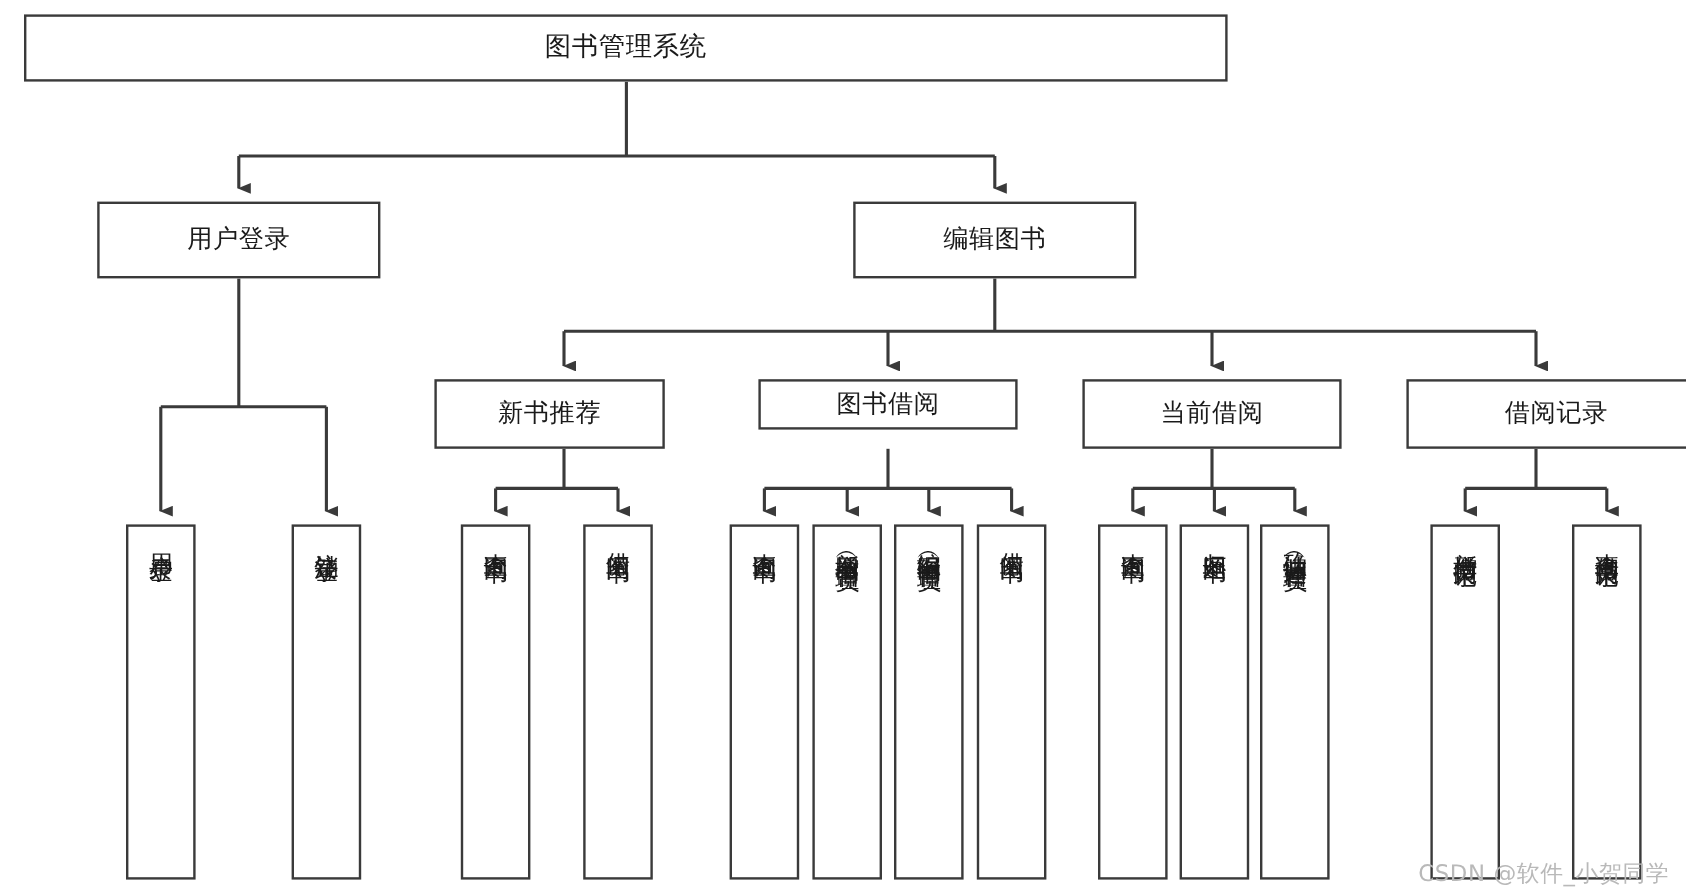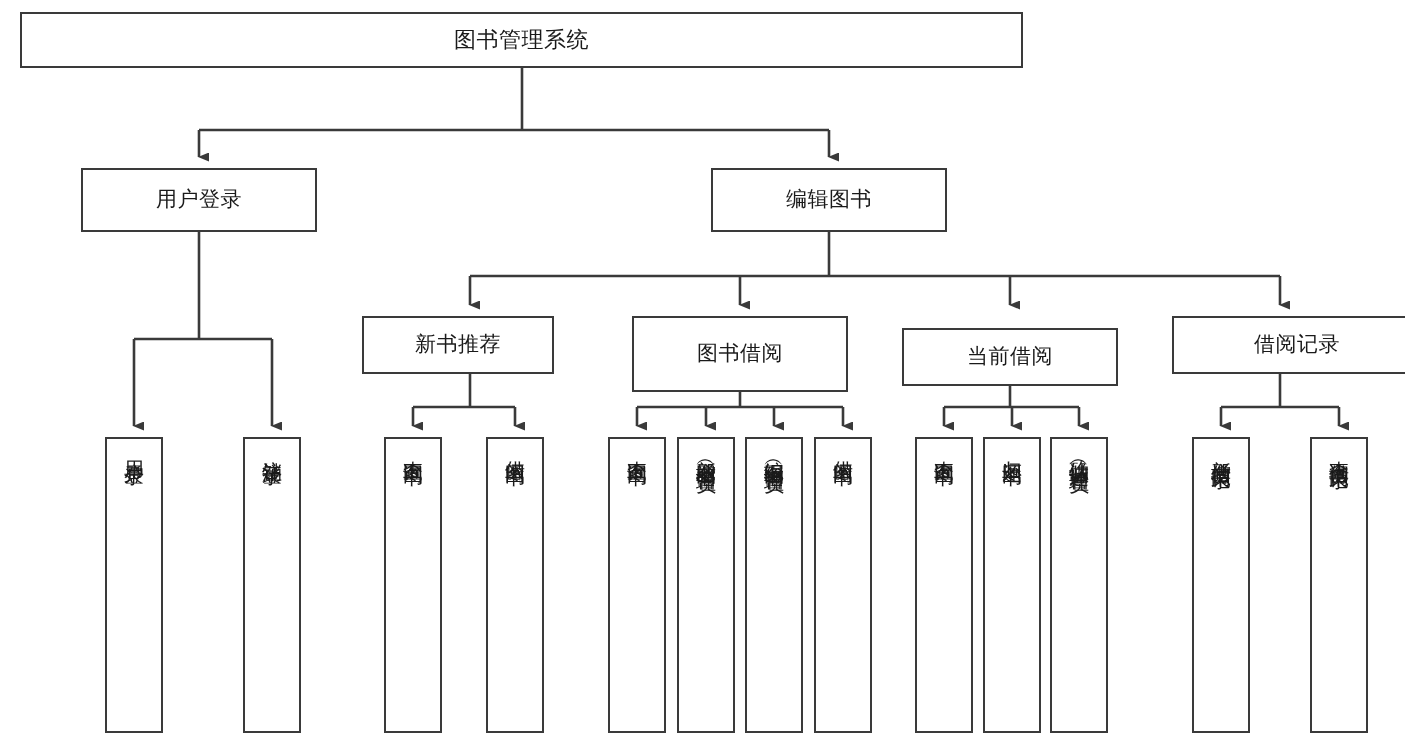--- a/index.html
+++ b/index.html
@@ -124,24 +124,24 @@
       </div>
       <div class="node h-node" style="left: 81px; top: 168px; width: 236px; height: 64px;">
         <span class="node-label">用户登录</span>
       </div>
       <div class="node h-node" style="left: 711px; top: 168px; width: 236px; height: 64px;">
         <span class="node-label">编辑图书</span>
       </div>
       <div class="node h-node" style="left: 362px; top: 316px; width: 192px; height: 58px;">
         <span class="node-label">新书推荐</span>
       </div>
-      <div class="node h-node" style="left: 632px; top: 316px; width: 216px; height: 76px;">
+      <div class="node h-node" style="left: 632px; top: 316px; width: 216px; height: 42px;">
         <span class="node-label">图书借阅</span>
       </div>
-      <div class="node h-node" style="left: 902px; top: 316px; width: 216px; height: 58px; margin-top: 12px;">
+      <div class="node h-node" style="left: 902px; top: 316px; width: 216px; height: 58px;">
         <span class="node-label">当前借阅</span>
       </div>
       <div class="node h-node" style="left: 1172px; top: 316px; width: 250px; height: 58px;">
         <span class="node-label">借阅记录</span>
       </div>
       <div class="node v-node" style="left: 105px; top: 437px; width: 58px; height: 296px;">
         <span class="node-label">用户登录</span>
       </div>
       <div class="node v-node" style="left: 243px; top: 437px; width: 58px; height: 296px;">
         <span class="node-label">注销登录</span>
@@ -174,14 +174,15 @@
         <span class="node-label">确认归还（管理员）</span>
       </div>
       <div class="node v-node" style="left: 1192px; top: 437px; width: 58px; height: 296px;">
         <span class="node-label">新增借阅记录</span>
       </div>
       <div class="node v-node" style="left: 1310px; top: 437px; width: 58px; height: 296px;">
         <span class="node-label">查询借阅记录</span>
       </div>
     </div>
 
+  <div id="watermark">CSDN @软件_小贺同学</div>
 
 </div>
 
 </body></html>

